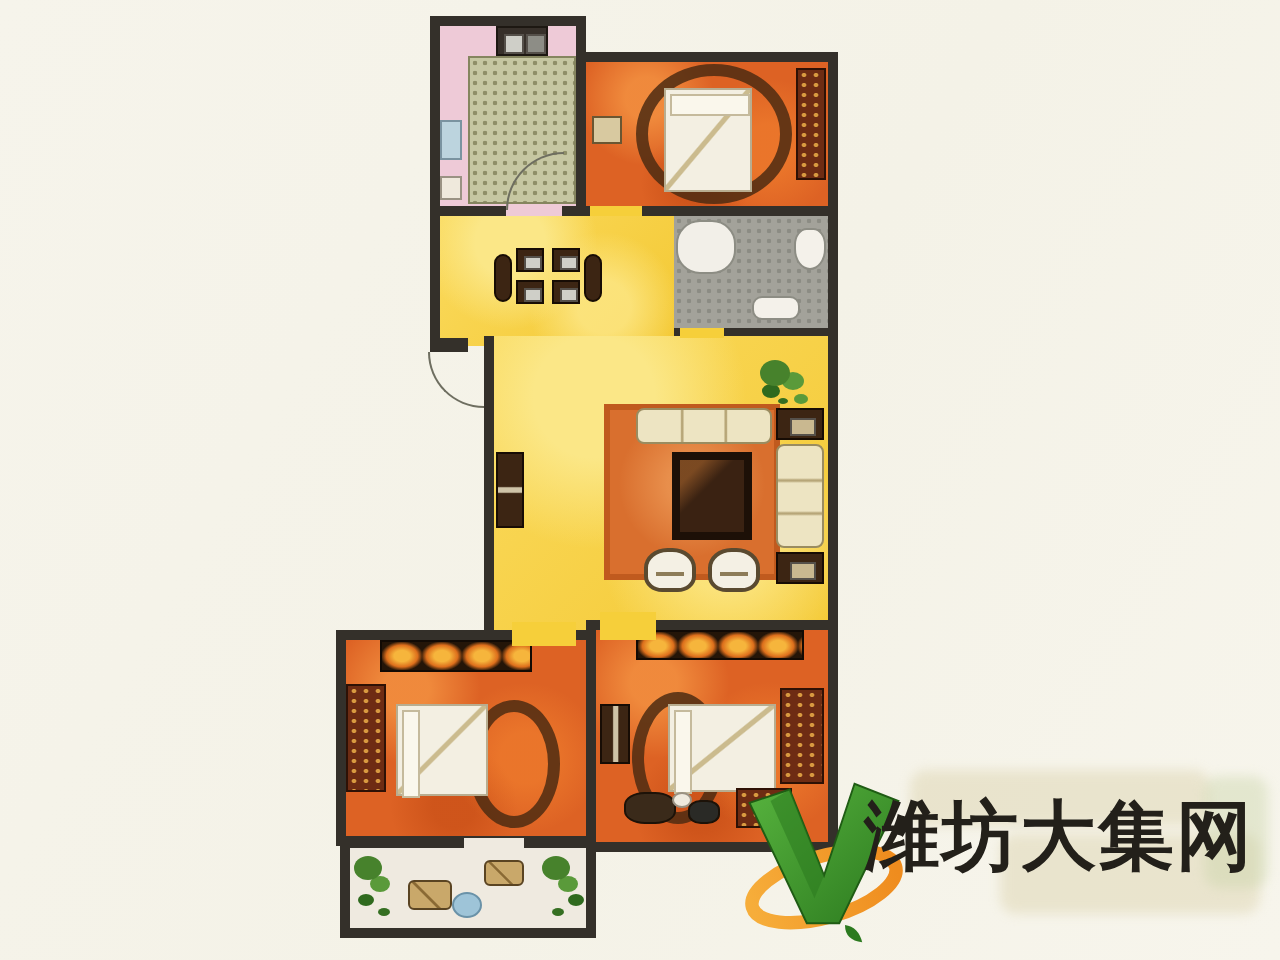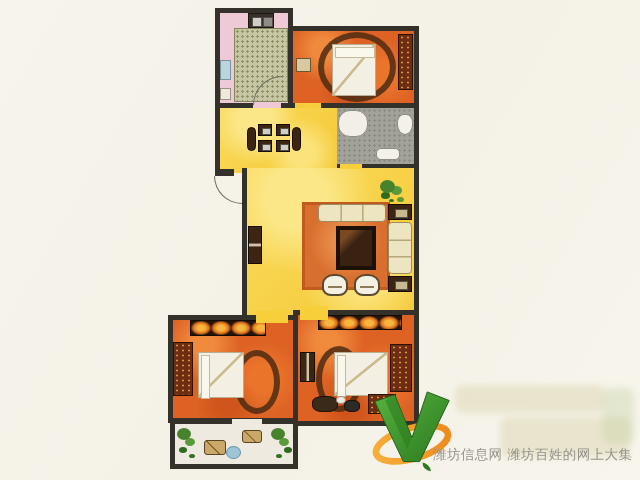--- a/index.html
+++ b/index.html
@@ -204,16 +204,16 @@
         <linearGradient id="gOrange" x1="0" y1="0" x2="1" y2="0">
           <stop offset="0" stop-color="#f6ad3a"></stop>
             <stop offset="1" stop-color="#ef8c1e"></stop>
         </linearGradient>
       </defs>
       <ellipse cx="45" cy="56" rx="39" ry="16" fill="none" stroke="url(#gOrange)" stroke-width="7" transform="rotate(-16 45 56)"></ellipse>
       <path d="M6 12 L27 5 L45 50 L61 2 L84 11 L53 75 L36 75 Z" fill="url(#gGreen)" stroke="#1f5c14" stroke-width="1"></path>
       <path d="M27 5 L45 50 L40 62 L17 11 Z" fill="#2c7a1f" opacity="0.55"></path>
       <path d="M56 76 q7 1 9 9 q-9 -1 -9 -9 Z" fill="#2c7a1f"></path>
     </svg>
-    <div class="tagline">潍坊信息网 潍坊百姓的网上大集</div>
+    <div class="brand">潍坊大集网</div>
   </div>
 
 </div>
 
 </body></html>

